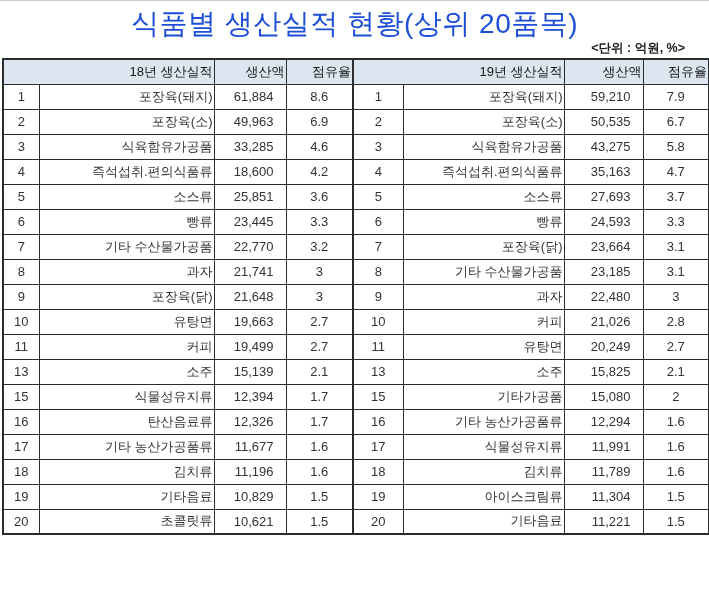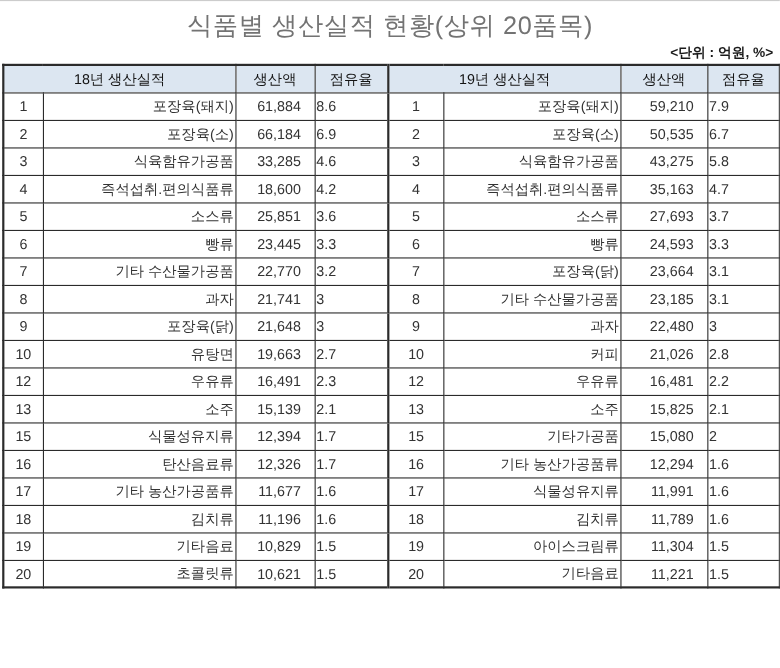--- a/index.html
+++ b/index.html
@@ -15,30 +15,30 @@
     border-top: 1px solid #cccccc;
     font-family: "Liberation Sans", "DejaVu Sans", sans-serif;
     overflow: hidden;
     box-sizing: border-box;
   }
   .title {
     margin-top: 7px;
     height: 31px;
     line-height: 31px;
     text-align: center;
-    font-size: 23px;
+    font-size: 28px;
     font-weight: 500;
-    color: #737373;
+    color: #1d4ed8;
     letter-spacing: 0.5px;
   }
   .unit-note {
     height: 19px;
     line-height: 19px;
     text-align: right;
-    padding-right: 6px;
+    padding-right: 24px;
     font-size: 12.5px;
     font-weight: 700;
     color: #1a1a1a;
   }
   table.prod {
     border-collapse: collapse;
     table-layout: fixed;
     margin-left: 2px;
     width: 705px;
     border: 2px solid #2b2b2b;
@@ -48,32 +48,32 @@
     overflow: hidden;
     white-space: nowrap;
     box-sizing: border-box;
   }
   table.prod th {
     background: #dce6f1;
     height: 25px;
     font-size: 13px;
     font-weight: 400;
     color: #141414;
-    text-align: center;
+    text-align: right;
   }
   table.prod td {
     height: 25px;
     font-size: 13px;
     color: #333333;
     background: #ffffff;
   }
   td.rank  { text-align: center; color: #3d3d3d; }
   td.item  { text-align: right; color: #1f1f1f; }
   td.amount{ text-align: right; padding-right: 12px; color: #3d3d3d; }
-  td.share { color: #3d3d3d; }
+  td.share { text-align: center; color: #3d3d3d; }
   .mid { border-left: 2px solid #2b2b2b !important; }
 </style>
 </head>
 <body>
 
 <div class="page">
   <div class="title">식품별 생산실적 현황(상위 20품목)</div>
   <div class="unit-note">&lt;단위 : 억원, %&gt;</div>
 
   <table class="prod">
@@ -104,21 +104,21 @@
           <td class="amount">61,884</td>
           <td class="share">8.6</td>
           <td class="rank mid">1</td>
           <td class="item">포장육(돼지)</td>
           <td class="amount">59,210</td>
           <td class="share">7.9</td>
         </tr>
         <tr>
           <td class="rank">2</td>
           <td class="item">포장육(소)</td>
-          <td class="amount">66,184</td>
+          <td class="amount">49,963</td>
           <td class="share">6.9</td>
           <td class="rank mid">2</td>
           <td class="item">포장육(소)</td>
           <td class="amount">50,535</td>
           <td class="share">6.7</td>
         </tr>
         <tr>
           <td class="rank">3</td>
           <td class="item">식육함유가공품</td>
           <td class="amount">33,285</td>
@@ -192,28 +192,28 @@
           <td class="rank">10</td>
           <td class="item">유탕면</td>
           <td class="amount">19,663</td>
           <td class="share">2.7</td>
           <td class="rank mid">10</td>
           <td class="item">커피</td>
           <td class="amount">21,026</td>
           <td class="share">2.8</td>
         </tr>
         <tr>
-          <td class="rank">12</td>
-          <td class="item">우유류</td>
-          <td class="amount">16,491</td>
-          <td class="share">2.3</td>
-          <td class="rank mid">12</td>
-          <td class="item">우유류</td>
-          <td class="amount">16,481</td>
-          <td class="share">2.2</td>
+          <td class="rank">11</td>
+          <td class="item">커피</td>
+          <td class="amount">19,499</td>
+          <td class="share">2.7</td>
+          <td class="rank mid">11</td>
+          <td class="item">유탕면</td>
+          <td class="amount">20,249</td>
+          <td class="share">2.7</td>
         </tr>
         <tr>
           <td class="rank">13</td>
           <td class="item">소주</td>
           <td class="amount">15,139</td>
           <td class="share">2.1</td>
           <td class="rank mid">13</td>
           <td class="item">소주</td>
           <td class="amount">15,825</td>
           <td class="share">2.1</td>

